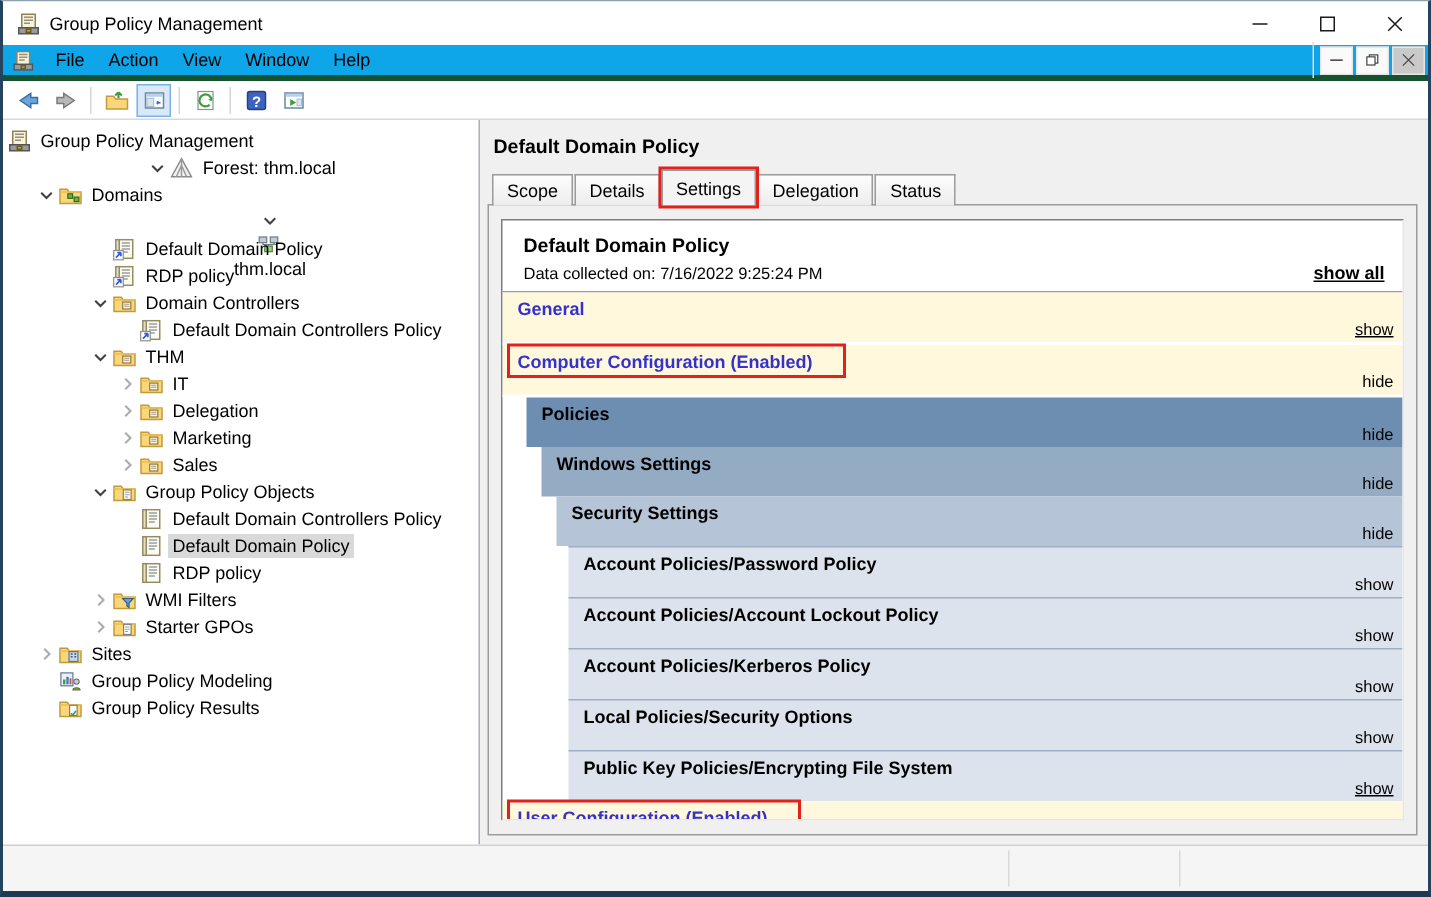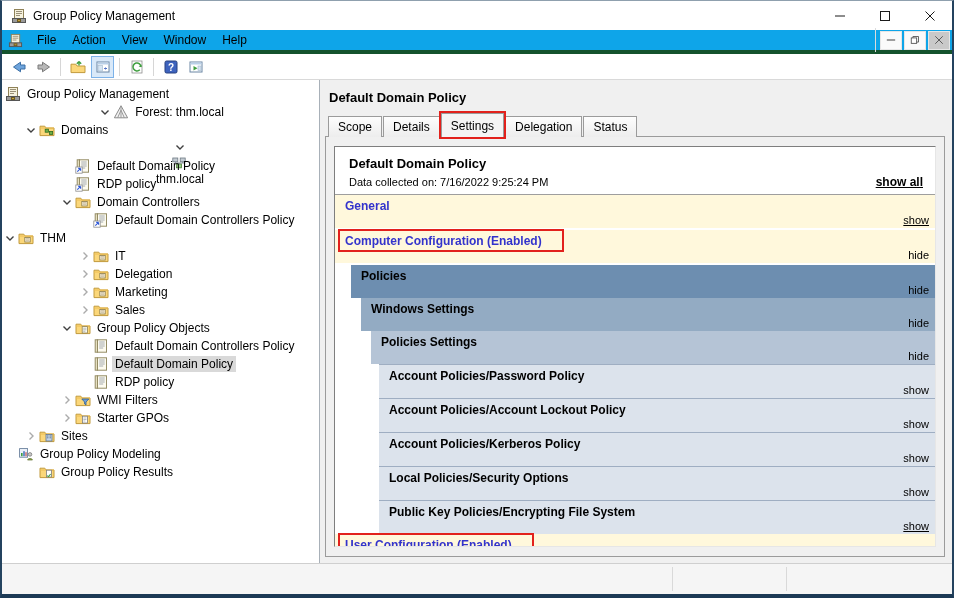--- a/index.html
+++ b/index.html
@@ -379,21 +379,21 @@
           </svg>
           <span class="tlabel">Domain Controllers</span>
         </div>
         <div class="tree-row" style="padding-left: 75px;">
           <span class="slot"></span>
           <svg class="ticon" viewBox="0 0 16 16" width="16" height="16">
             <use href="#icon-gpo-link"></use>
           </svg>
           <span class="tlabel">Default Domain Controllers Policy</span>
         </div>
-        <div class="tree-row" style="">
+        <div class="tree-row" style="padding-left: 57px;">
           <span class="slot">
             <svg class="glyph" viewBox="0 0 16 16" width="16" height="16">
               <use href="#ch-open"></use>
             </svg>
           </span>
           <svg class="ticon" viewBox="0 0 16 16" width="16" height="16">
             <use href="#icon-ou"></use>
           </svg>
           <span class="tlabel">THM</span>
         </div>
@@ -499,21 +499,21 @@
           <span class="slot">
             <svg class="glyph" viewBox="0 0 16 16" width="16" height="16">
               <use href="#ch-closed"></use>
             </svg>
           </span>
           <svg class="ticon" viewBox="0 0 16 16" width="16" height="16">
             <use href="#icon-sites"></use>
           </svg>
           <span class="tlabel">Sites</span>
         </div>
-        <div class="tree-row" style="">
+        <div class="tree-row" style="padding-left: 21px;">
           <span class="slot"></span>
           <svg class="ticon" viewBox="0 0 16 16" width="16" height="16">
             <use href="#icon-modeling"></use>
           </svg>
           <span class="tlabel">Group Policy Modeling</span>
         </div>
         <div class="tree-row" style="padding-left: 21px;">
           <span class="slot"></span>
           <svg class="ticon" viewBox="0 0 16 16" width="16" height="16">
             <use href="#icon-results"></use>
@@ -551,21 +551,21 @@
               </div>
               <div class="sec sec-band-1">
                 <div class="sec-title-line"><span class="sec-title">Policies</span></div>
                 <div class="sec-link-line"><span class="">hide</span></div>
               </div>
               <div class="sec sec-band-2">
                 <div class="sec-title-line"><span class="sec-title">Windows Settings</span></div>
                 <div class="sec-link-line"><span class="">hide</span></div>
               </div>
               <div class="sec sec-band-3">
-                <div class="sec-title-line"><span class="sec-title">Policies Settings</span></div>
+                <div class="sec-title-line"><span class="sec-title">Security Settings</span></div>
                 <div class="sec-link-line"><span class="">hide</span></div>
               </div>
               <div class="sec sec-item">
                 <div class="sec-title-line"><span class="sec-title">Account Policies/Password Policy</span></div>
                 <div class="sec-link-line"><span class="">show</span></div>
               </div>
               <div class="sec sec-item">
                 <div class="sec-title-line"><span class="sec-title">Account Policies/Account Lockout Policy</span></div>
                 <div class="sec-link-line"><span class="">show</span></div>
               </div>

